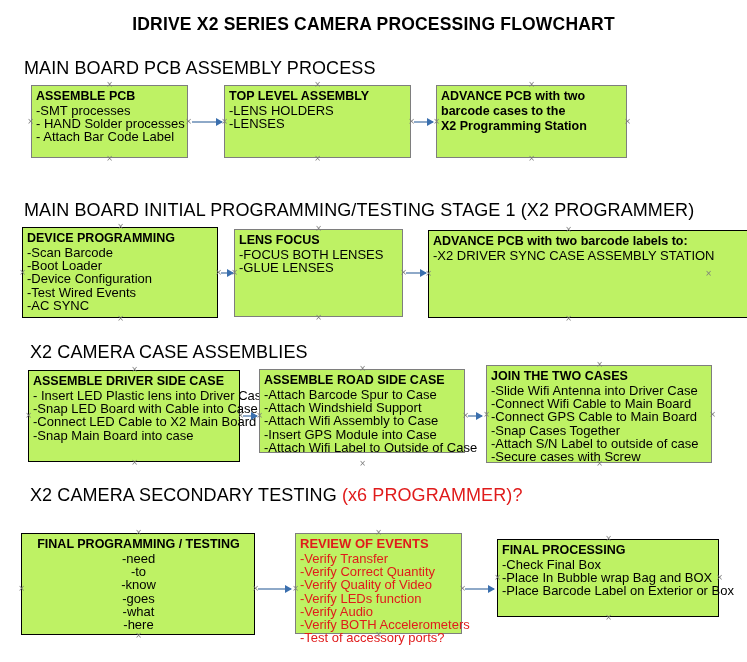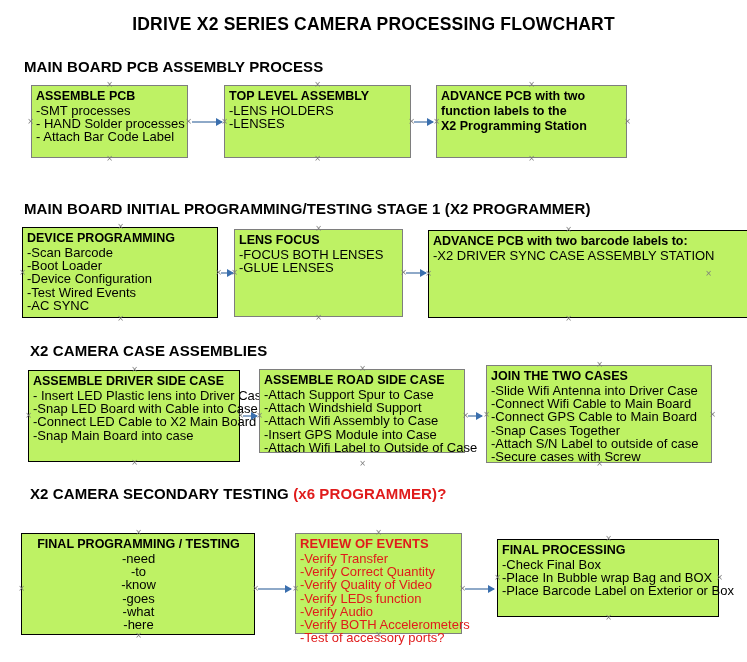--- a/index.html
+++ b/index.html
@@ -10,21 +10,21 @@
     -webkit-font-smoothing:antialiased;
   }
   .canvas{position:absolute;left:0;top:0;width:747px;height:662px;}
 
   .title{
     position:absolute;left:0;top:14px;width:747px;text-align:center;
     font-size:17.5px;font-weight:bold;color:#000;letter-spacing:.2px;
   }
 
   .sec-head{
-    position:absolute;font-size:15px;font-weight:bold;color:#000;
+    position:absolute;font-size:18px;font-weight:normal;color:#000;
     white-space:nowrap;letter-spacing:.1px;
   }
   .sec-head .accent{color:#e01b1b;}
 
   
   .box{
     position:absolute;box-sizing:border-box;
     background:#bef264;border:1px solid #000;
     padding:3px 3px 2px 4px;overflow:visible;
   }
@@ -90,21 +90,21 @@
   <div class="xm" style="left:314px;top:81px;"></div>
   <div class="xm" style="left:314px;top:155px;"></div>
   <div class="xm" style="left:408px;top:118px;"></div>
 
   <div class="conn" style="left:414px;top:121px;width:19px;">
     <span class="head"></span>
   </div>
 
   <div class="box gray" style="left:436px;top:85px;width:191px;height:73px;">
     <div class="bt">ADVANCE PCB with two</div>
-    <div class="bt">function labels to the</div>
+    <div class="bt">barcode cases to the</div>
     <div class="bt"> X2 Programming Station</div>
   </div>
   <div class="xm" style="left:433px;top:118px;"></div>
   <div class="xm" style="left:528px;top:81px;"></div>
   <div class="xm" style="left:528px;top:155px;"></div>
   <div class="xm" style="left:624px;top:118px;"></div>
 
   <div class="sec-head" style="left:24px;top:200px;">
     <span>MAIN BOARD INITIAL PROGRAMMING/TESTING STAGE 1 (X2 PROGRAMMER)</span>
   </div>
@@ -164,21 +164,21 @@
   <div class="xm" style="left:131px;top:366px;"></div>
   <div class="xm" style="left:131px;top:459px;"></div>
   <div class="xm" style="left:237px;top:412px;"></div>
 
   <div class="conn" style="left:243px;top:415px;width:14px;">
     <span class="head"></span>
   </div>
 
   <div class="box gray" style="left:259px;top:369px;width:206px;height:84px;">
     <div class="bt">ASSEMBLE ROAD SIDE CASE</div>
-    <div class="bl">-Attach Support Spur to Case</div>
+    <div class="bl">-Attach Barcode Spur to Case</div>
     <div class="bl">-Attach Windshield Support</div>
     <div class="bl">-Attach Wifi Assembly to Case</div>
     <div class="bl">-Insert GPS Module into Case</div>
     <div class="bl">-Attach Wifi Label to Outside of Case</div>
   </div>
   <div class="xm" style="left:256px;top:412px;"></div>
   <div class="xm" style="left:359px;top:365px;"></div>
   <div class="xm" style="left:359px;top:460px;"></div>
   <div class="xm" style="left:462px;top:412px;"></div>
 

